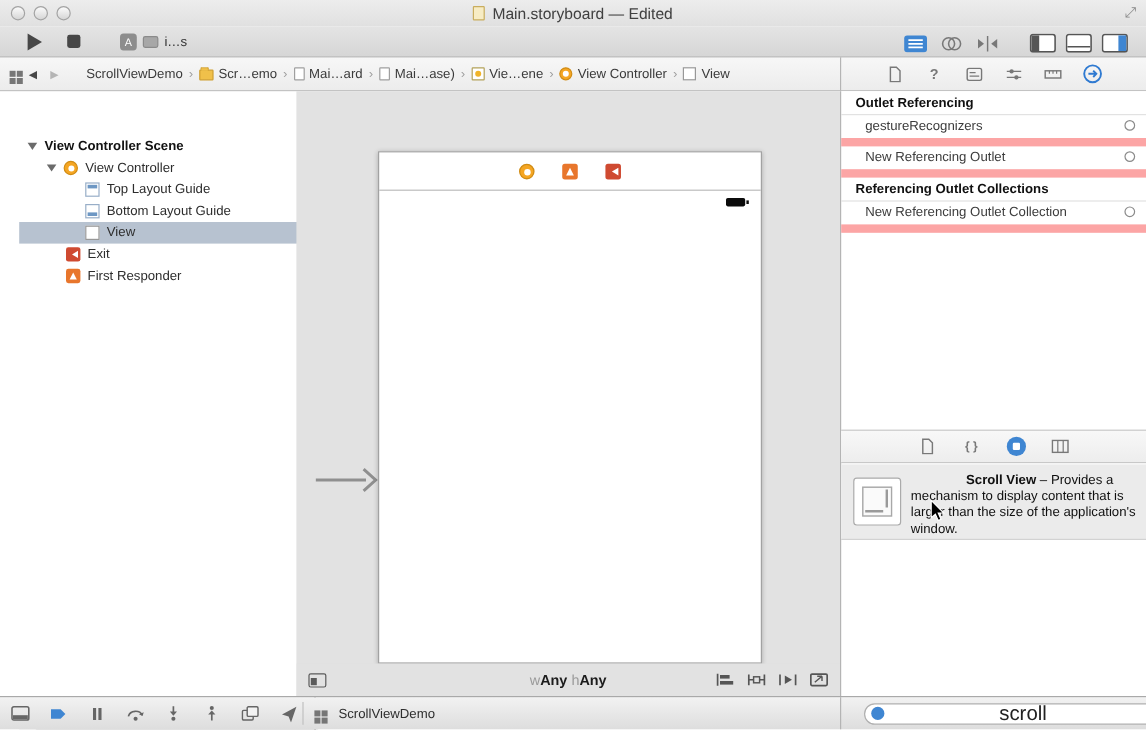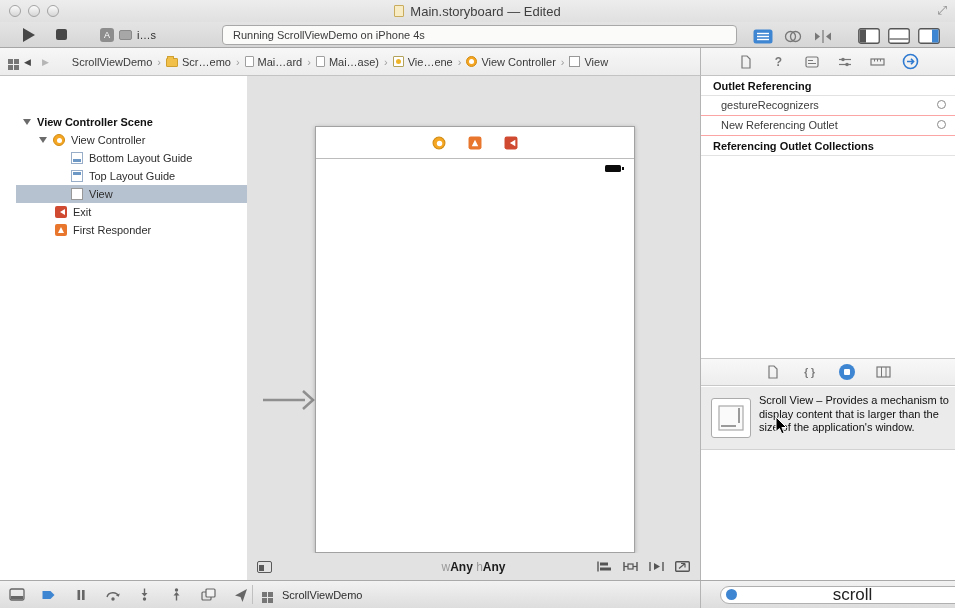--- a/index.html
+++ b/index.html
@@ -130,37 +130,37 @@
   .doc-outline-toggle { margin-left: 10px; width: 15px; height: 12px; border: 1.5px solid #5a5a5a; border-radius: 2px; position: relative; }
   .doc-outline-toggle::after { content: ""; position: absolute; left: 1px; bottom: 1px; width: 5px; height: 6px; background: #5a5a5a; }
   .size-class { position: absolute; left: 50%; transform: translateX(-50%); color: #9a9a9a; font-size: 12px; }
   .size-class b { color: #1c1c1c; }
   .cb-icons { margin-left: auto; margin-right: 9px; display: flex; gap: 9px; }
   .cb-icons span { display: flex; align-items: center; }
 
   
   .inspector { position: absolute; left: 700px; top: 76px; width: 255px; height: 504px; background: #fff; border-left: 1px solid #b4b4b4; }
   .insp-header { padding: 4px 12px 3px; font-weight: bold; color: #101010; border-bottom: 1px solid #e2e2e2; }
-  .insp-row { position: relative; padding: 3px 26px 4px 20px; color: #3c3c3c; border-bottom: 1px solid #fca5a5; }
+  .insp-row { position: relative; padding: 3px 26px 4px 20px; color: #3c3c3c; border-bottom: 7px solid #fca5a5; }
   .conn-circle { position: absolute; right: 9px; top: 50%; margin-top: -5.5px; width: 9px; height: 9px;
     border: 1.5px solid #8a8a8a; border-radius: 50%; background: #fff; }
 
   .library-tabs { position: absolute; left: 0; top: 282px; width: 100%; height: 28px;
     background: linear-gradient(#f8f8f8, #ededed); border-top: 1px solid #c8c8c8; border-bottom: 1px solid #c8c8c8;
     display: flex; align-items: center; justify-content: center; gap: 17px; }
   .ltab { width: 20px; height: 20px; display: flex; align-items: center; justify-content: center; color: #787878; }
   .obj-lib-circle { width: 16px; height: 16px; background: #3f86d2; border-radius: 50%; position: relative; }
   .obj-lib-circle::after { content: ""; position: absolute; left: 50%; top: 50%; width: 6px; height: 6px; margin: -3px 0 0 -3px; background: #fff; border-radius: 1px; }
 
   .lib-result { position: absolute; left: 0; top: 311px; width: 100%; height: 63px;
     background: #ebebeb; border-bottom: 1px solid #d2d2d2; }
   .lib-thumb { position: absolute; left: 10px; top: 11px; width: 40px; height: 40px;
     background: #fff; border: 1px solid #ababab; border-radius: 3px; display: flex; align-items: center; justify-content: center; }
   .lib-text { position: absolute; left: 58px; top: 7px; width: 192px; line-height: 13.5px; color: #101010; font-size: 11px; }
-  .lib-text b { font-weight: normal; }
+  .lib-text b { font-weight: bold; margin-left: 46px; }
 
   
   .bottombar { position: absolute; left: 0; top: 580px; width: 100%; height: 28px;
     background: linear-gradient(#f2f2f2, #dddddd); border-top: 1px solid #a9a9a9; }
   .debug-icons { position: absolute; left: 8px; top: 0; height: 100%; display: flex; align-items: center; gap: 15px; }
   .dbtn { width: 17px; height: 16px; display: flex; align-items: center; justify-content: center; }
   .bb-sep { position: absolute; left: 252px; top: 4px; width: 1px; height: 19px; background: #c0c0c0; }
   .process { position: absolute; left: 262px; top: 0; height: 100%; display: flex; align-items: center; gap: 7px; color: #2e2e2e; }
   .grid-icon { width: 5px; height: 5px; background: #767676; box-shadow: 6px 0 0 #767676, 0 6px 0 #767676, 6px 6px 0 #767676; display: inline-block; margin-right: 6px; margin-bottom: 6px; }
   .libfilter { position: absolute; left: 700px; top: 0; width: 255px; height: 100%;
@@ -192,23 +192,20 @@
     <span class="expand-glyph">⤢</span>
   </div>
 
   <div class="toolbar">
     <span class="run-btn"></span>
     <span class="stop-btn"></span>
     <div class="scheme">
       <span class="scheme-app">A</span>
       <span class="scheme-dev"></span>
       <span class="scheme-label">i…s</span>
-    </div>
-    <div class="activity">
-      <span>Running ScrollViewDemo on iPhone 4s</span>
     </div>
     <div class="editor-group">
       <span class="tbtn">
         <svg width="20" height="15">
             <rect x="0.5" y="0.5" width="19" height="14" rx="2.5" fill="#3f86d2"></rect>
             <g stroke="#fff" stroke-width="1.4">
               <line x1="4" y1="4.5" x2="16" y2="4.5"></line>
               <line x1="4" y1="7.5" x2="16" y2="7.5"></line>
               <line x1="4" y1="10.5" x2="16" y2="10.5"></line>
             </g>
@@ -332,26 +329,26 @@
       <div class="o-row ind0">
         <span class="disc"></span>
         <span class="lbl bold">View Controller Scene</span>
       </div>
       <div class="o-row ind1">
         <span class="disc"></span>
         <span class="ic ic-vc"></span>
         <span class="lbl">View Controller</span>
       </div>
       <div class="o-row ind2">
+        <span class="ic ic-guide top"></span>
+        <span class="lbl">Top Layout Guide</span>
+      </div>
+      <div class="o-row ind2">
         <span class="ic ic-guide bottom"></span>
         <span class="lbl">Bottom Layout Guide</span>
-      </div>
-      <div class="o-row ind2">
-        <span class="ic ic-guide top"></span>
-        <span class="lbl">Top Layout Guide</span>
       </div>
       <div class="o-row ind2 sel">
         <span class="ic ic-view"></span>
         <span class="lbl">View</span>
       </div>
       <div class="o-row ind1b">
         <span class="ic ic-exit"></span>
         <span class="lbl">Exit</span>
       </div>
       <div class="o-row ind1b">
@@ -420,20 +417,24 @@
     <div class="insp-header">Outlet Referencing</div>
     <div class="insp-row">
       <span>gestureRecognizers</span>
       <span class="conn-circle"></span>
     </div>
     <div class="insp-row">
       <span>New Referencing Outlet</span>
       <span class="conn-circle"></span>
     </div>
     <div class="insp-header">Referencing Outlet Collections</div>
+    <div class="insp-row">
+      <span>New Referencing Outlet Collection</span>
+      <span class="conn-circle"></span>
+    </div>
 
     <div class="library-tabs">
       <span class="ltab">
         <svg width="12" height="14">
             <path d="M2 1h5l3 3v9H2z" fill="none" stroke="#787878" stroke-width="1.2"></path>
           </svg>
       </span>
       <span class="ltab" style="font-size:10px;font-weight:bold;">{ }</span>
       <span class="ltab">
           <span class="obj-lib-circle"></span>

